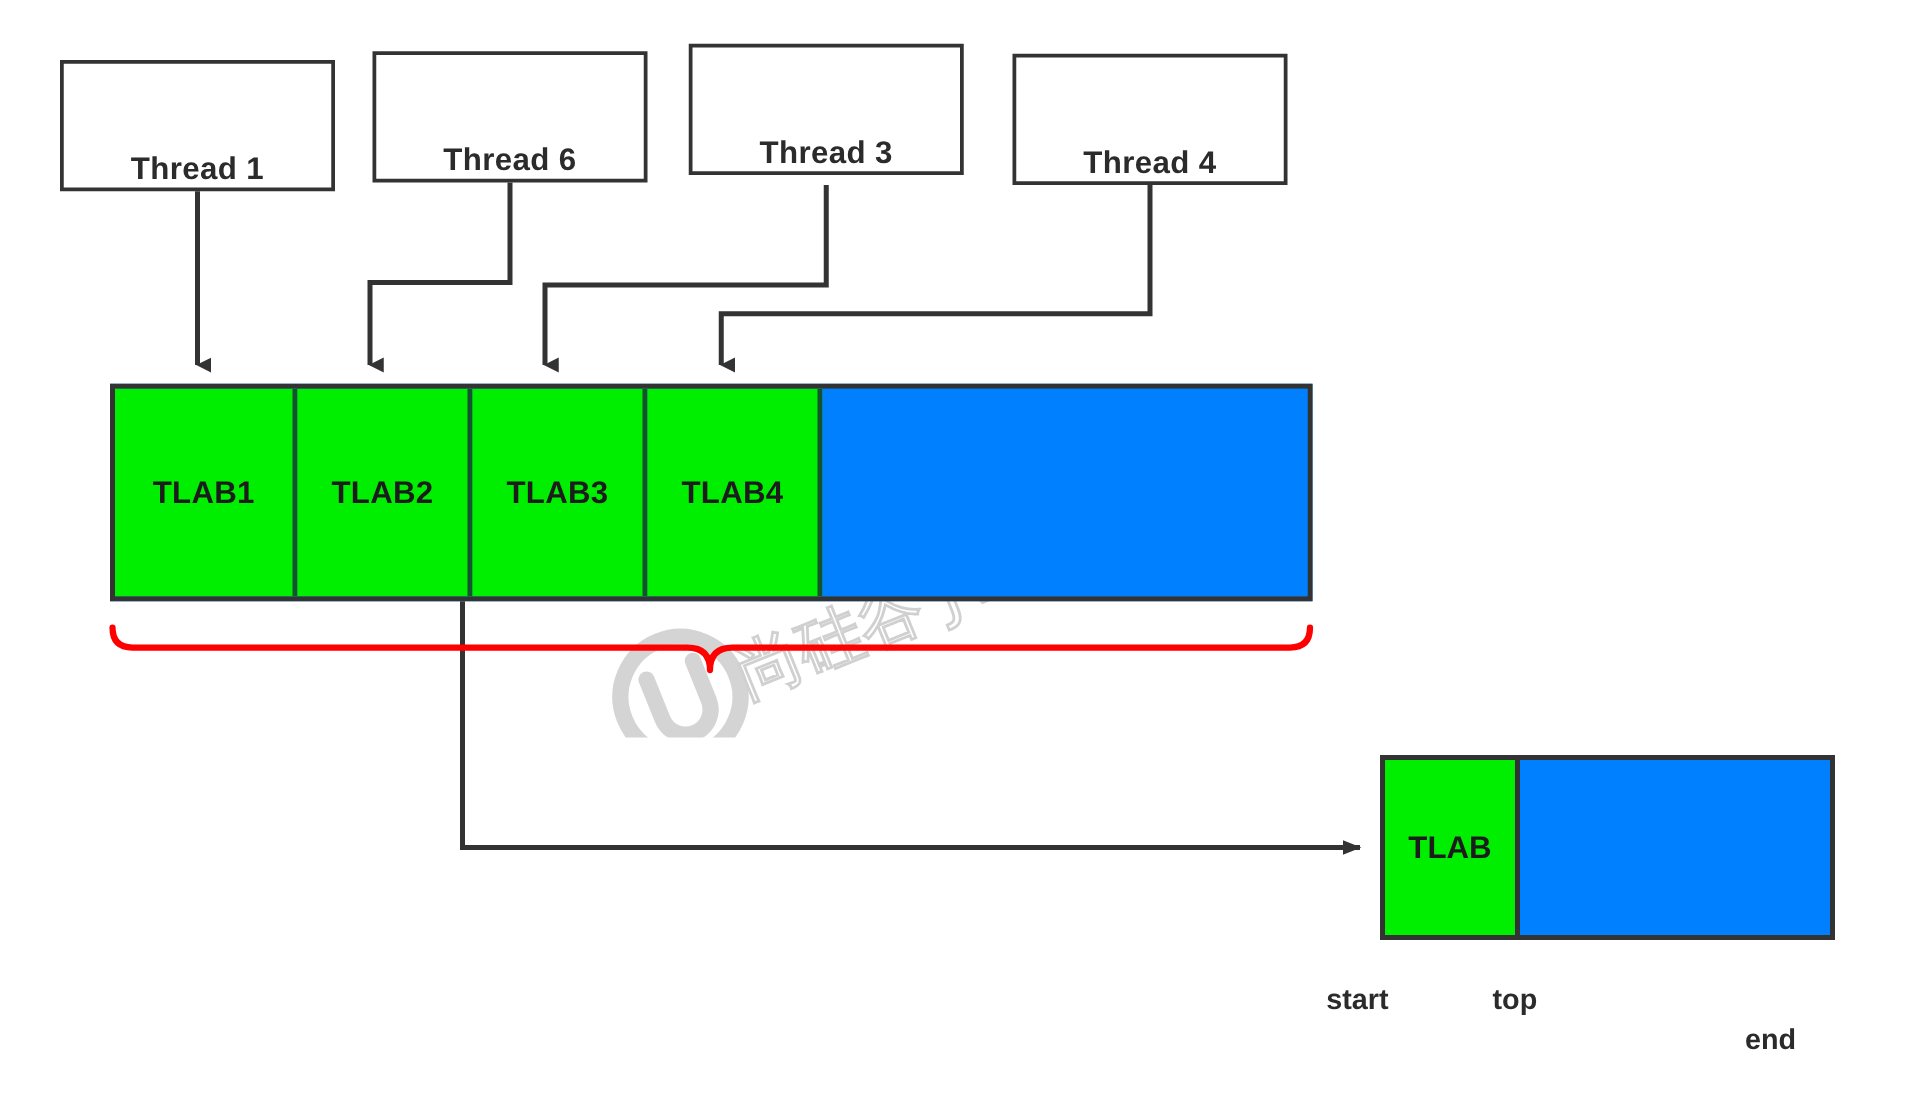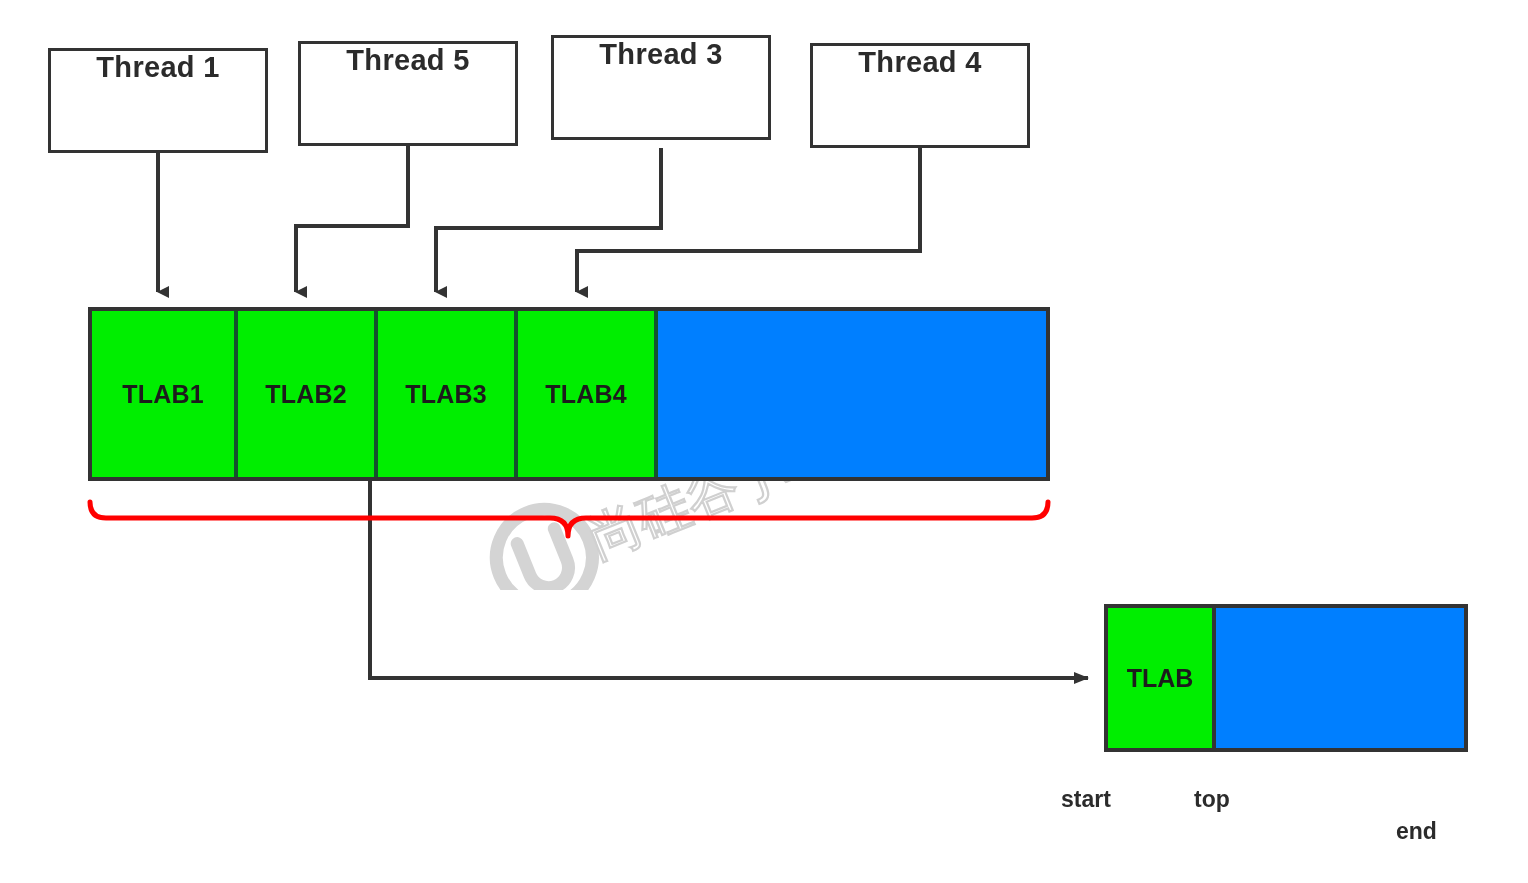--- a/index.html
+++ b/index.html
@@ -16,24 +16,24 @@
     height: 883px;
     background: #ffffff;
     overflow: hidden;
   }
   .thread-box {
     position: absolute;
     box-sizing: border-box;
     border: 3px solid #333333;
     background: #ffffff;
     display: flex;
-    align-items: flex-start;
+    align-items: flex-end;
     justify-content: center;
     font-weight: bold;
-    font-size: 29px;
+    font-size: 25px;
     color: #2b2b2b;
     letter-spacing: 0.3px;
   }
   .eden-bar {
     position: absolute;
     left: 88px;
     top: 307px;
     width: 962px;
     height: 174px;
     box-sizing: border-box;
@@ -124,21 +124,21 @@
 </head>
 <body>
 
 <div id="canvas">
 
   <div class="thread-box" style="left:48px; top:48px; width:220px; height:105px;">
     <span>Thread 1</span>
   </div>
 
   <div class="thread-box" style="left:298px; top:41px; width:220px; height:105px;">
-    <span>Thread 5</span>
+    <span>Thread 6</span>
   </div>
 
   <div class="thread-box" style="left:551px; top:35px; width:220px; height:105px;">
     <span>Thread 3</span>
   </div>
 
   <div class="thread-box" style="left:810px; top:43px; width:220px; height:105px;">
     <span>Thread 4</span>
   </div>
 

